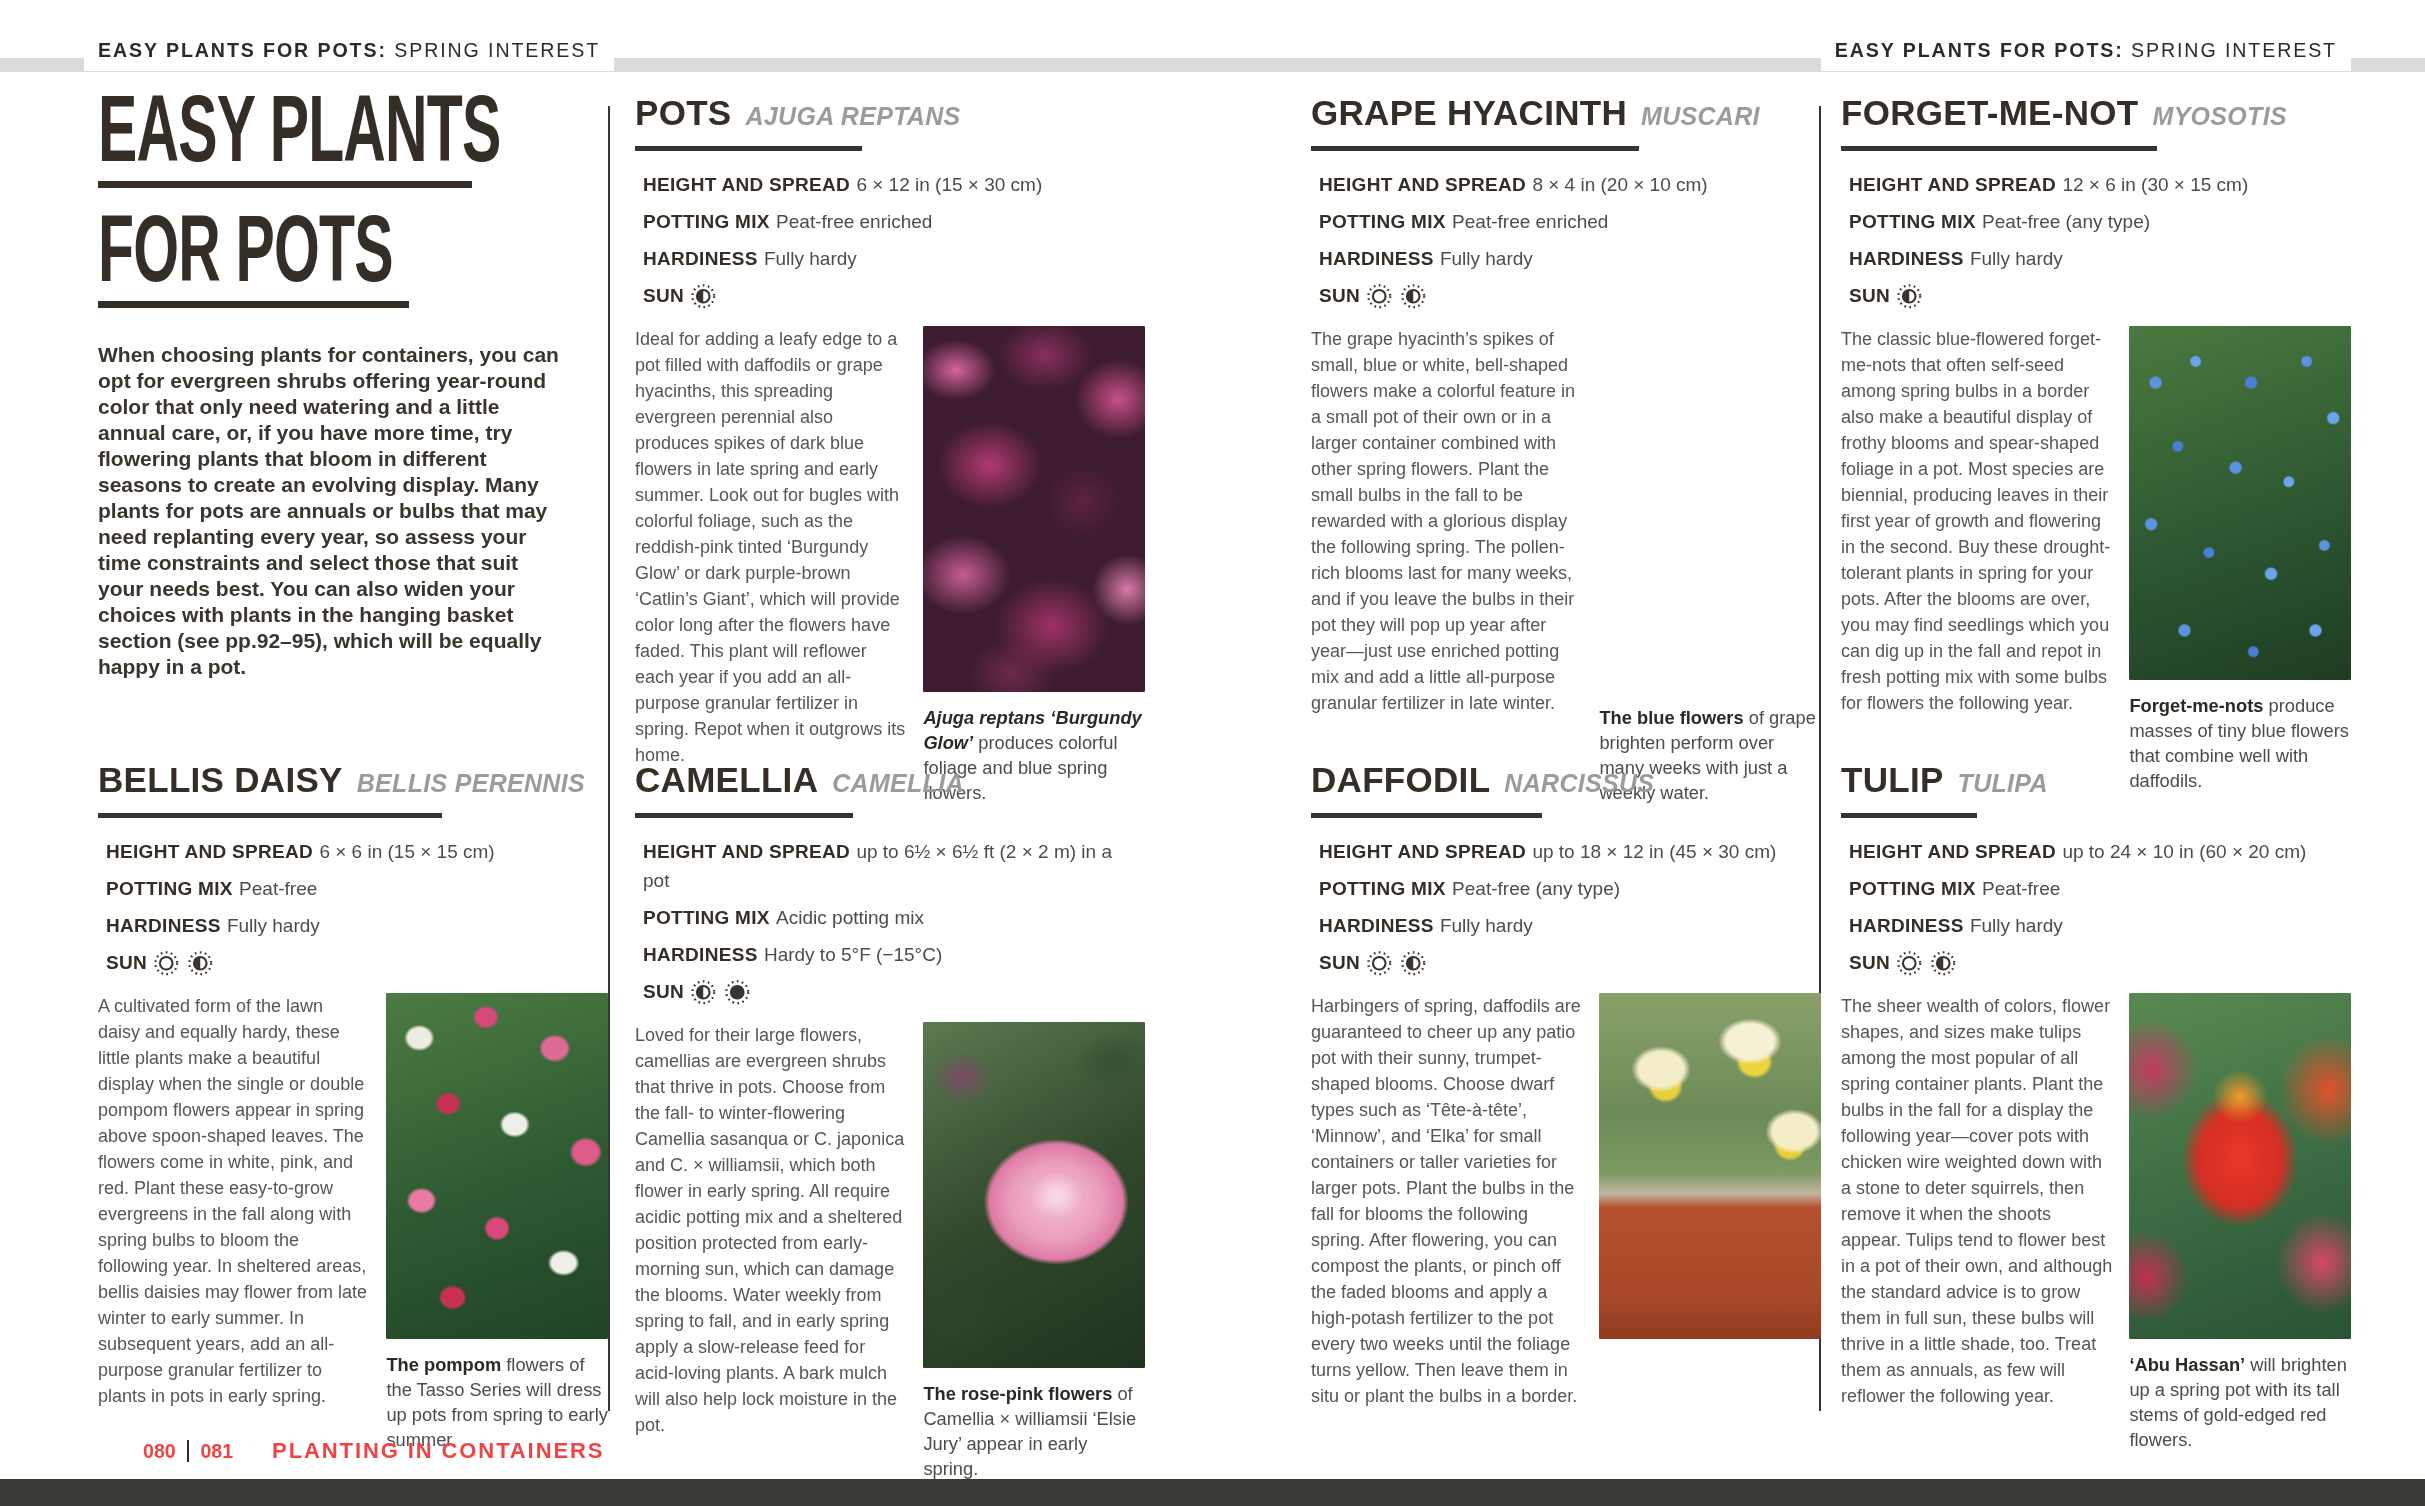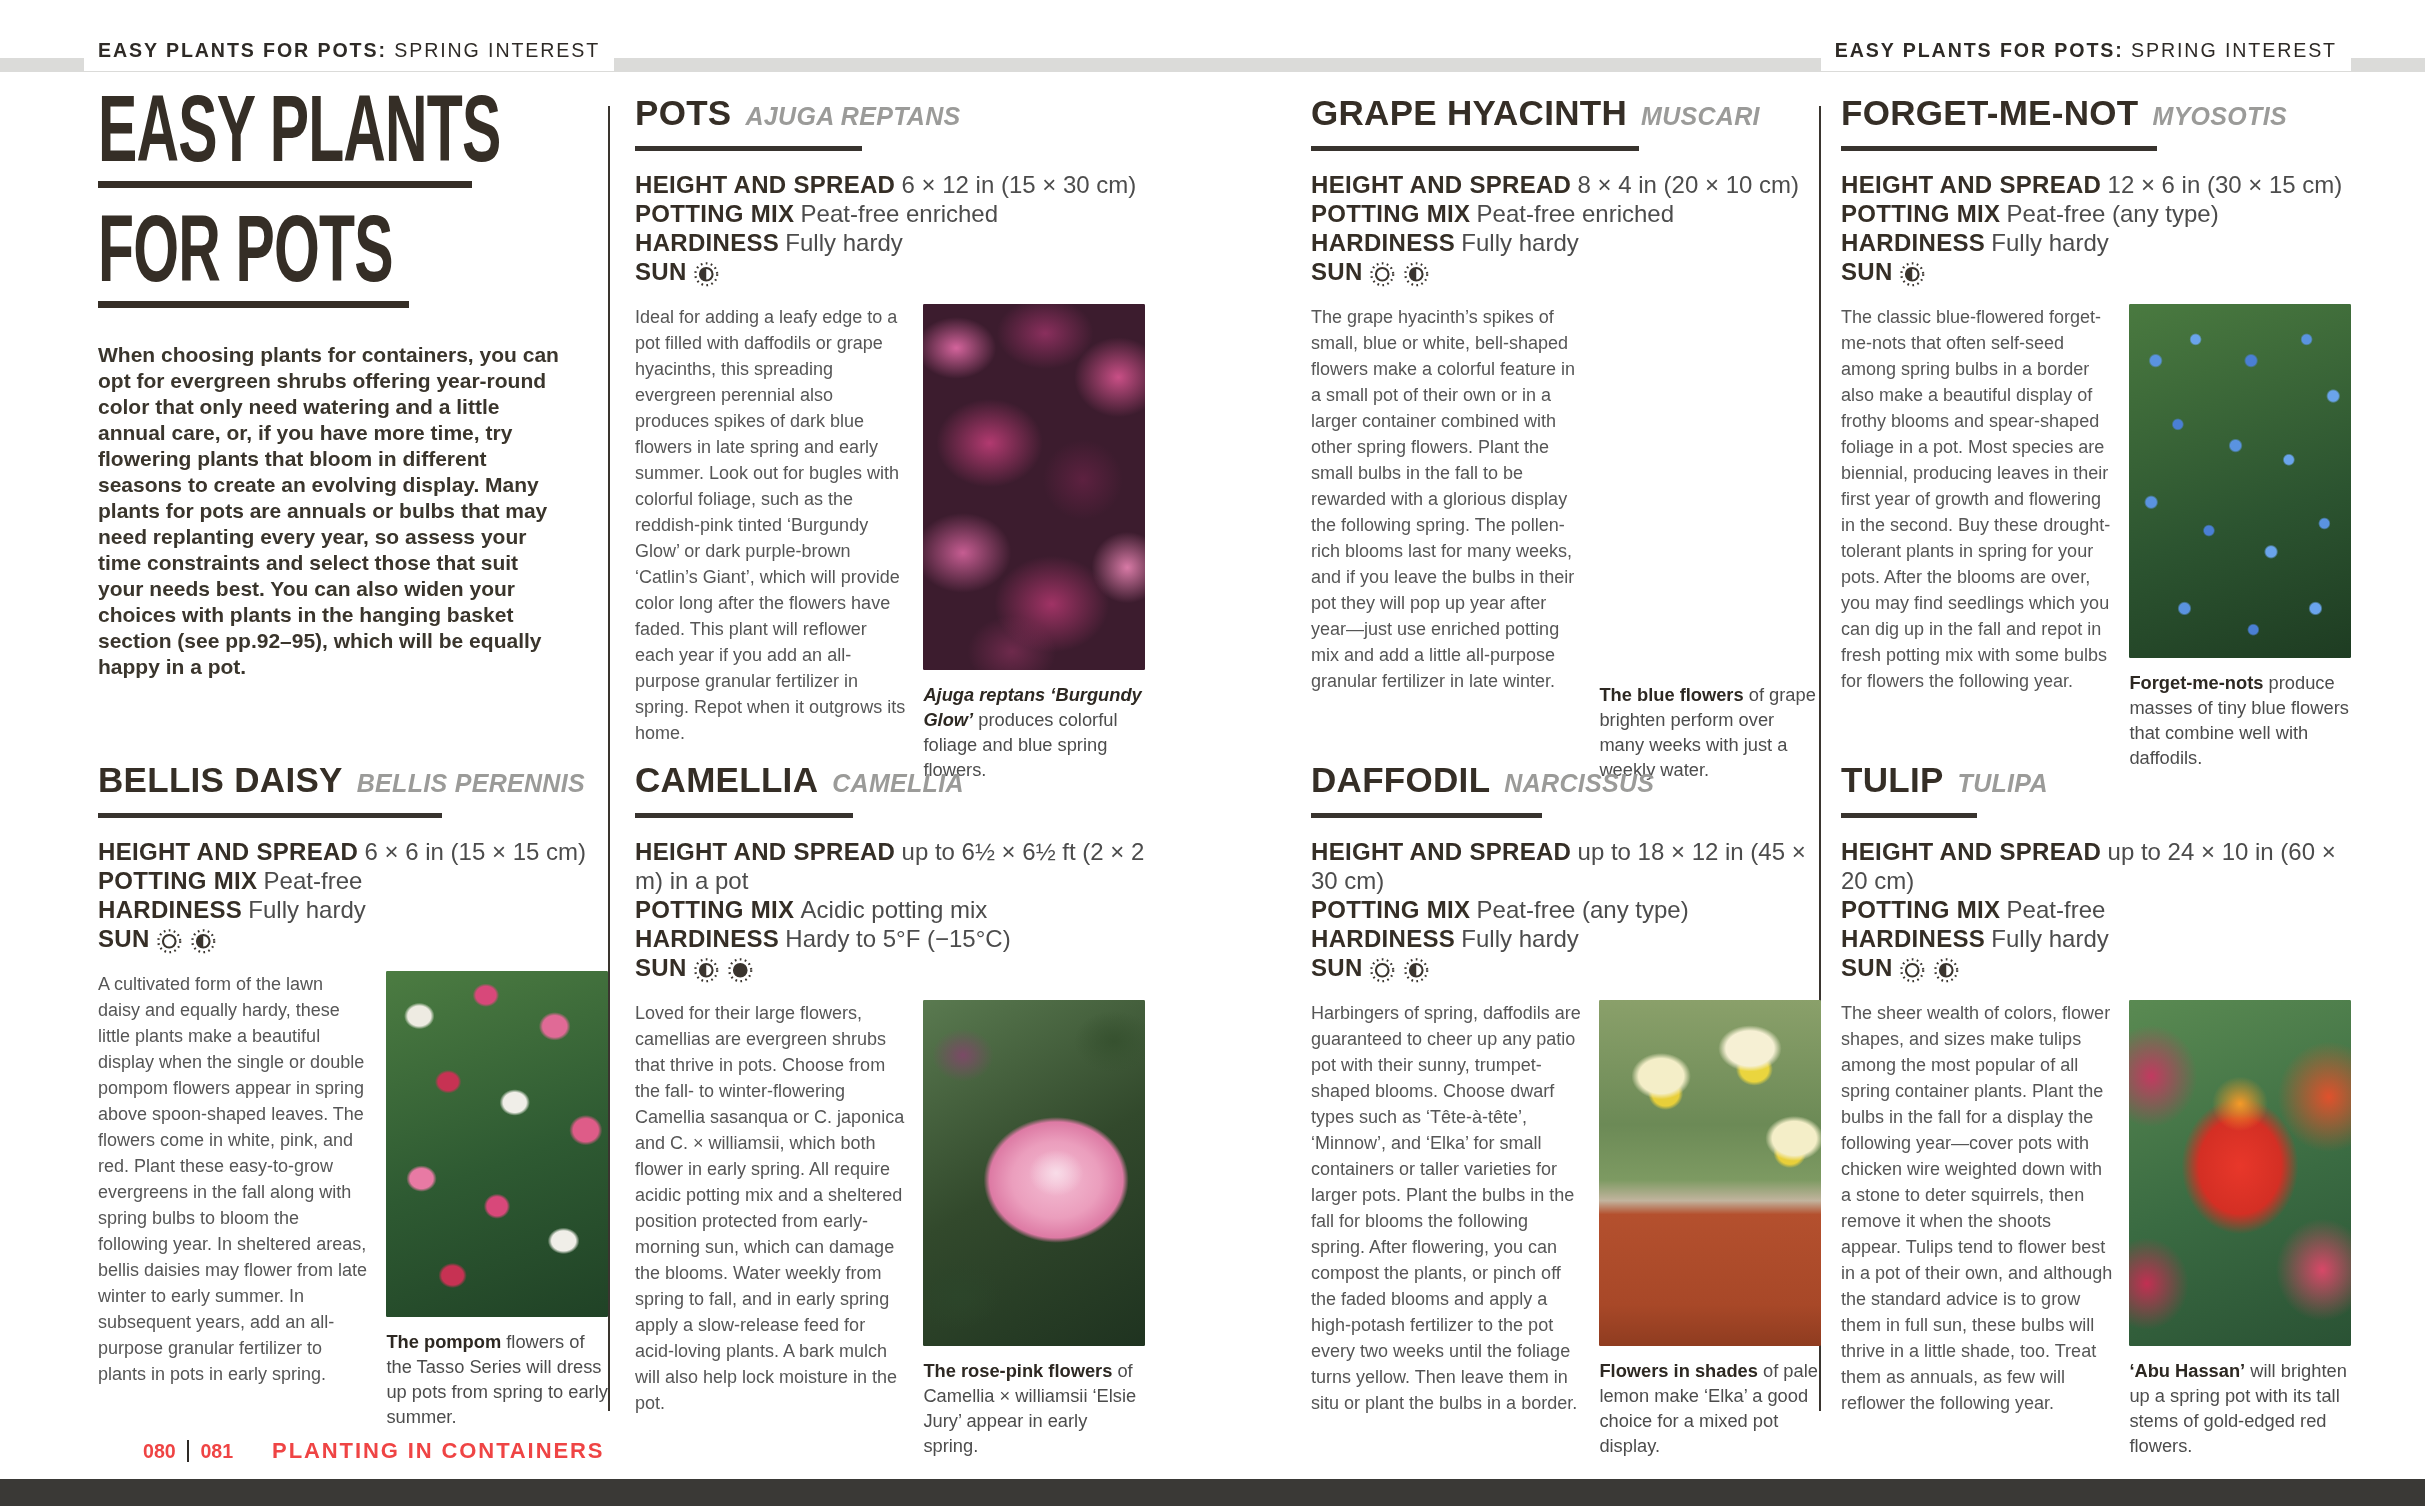--- a/index.html
+++ b/index.html
@@ -21,21 +21,21 @@
   .big{font-size:95px;font-weight:800;line-height:77px;letter-spacing:-1.3px;color:#352e26;transform:scaleX(0.62);transform-origin:0 0;white-space:nowrap;}
   .tbar{height:7px;background:#352e26;margin:14px 0 21.5px;}
   .intro{margin:34px 0 0;width:471px;font-size:21px;line-height:26px;font-weight:700;color:#3a352c;}
 
   
   .entry{position:absolute;width:515px;}
   .title-row{display:flex;align-items:baseline;gap:14px;white-space:nowrap;}
   .ename{font-size:35px;font-weight:800;letter-spacing:0.3px;color:#352e26;}
   .species{font-size:25px;font-style:italic;font-weight:700;color:#9b9b99;letter-spacing:0.3px;}
   .trule{height:5px;background:#38332e;margin:12.6px 0 19px;}
-  .spec{font-size:24px;line-height:29px;color:#4c4c4c;margin:0;}
+  .spec{font-size:19px;line-height:29px;color:#4c4c4c;margin:8px;}
   .spec b{color:#352e26;margin-right:6.3px;letter-spacing:0.3px;}
   .suns svg{vertical-align:-7.6px;}
   .cols{display:flex;gap:16.4px;margin-top:16.4px;}
   .body{width:272px;font-size:18px;line-height:26px;color:#565656;margin:0;}
   .side{width:222px;flex:none;}
   .photo{width:222px;border-radius:1.3px;}
   .caption{margin:12.6px 0 0;font-size:18.3px;line-height:25px;color:#4c4c4c;}
   .lead{font-weight:700;color:#2d2822;}
   .italic-lead{font-style:italic;}
 
@@ -271,21 +271,20 @@
             <circle cx="20" cy="20" r="9.5" fill="#fff" stroke="#3a342e" stroke-width="3.2"></circle>
           </svg><svg width="26.5" height="26.5" viewBox="0 0 40 40" style="margin-right:7.6px">
             <circle cx="20" cy="20" r="16.5" fill="none" stroke="#3a342e" stroke-width="3.4" stroke-dasharray="2.6 5.05"></circle>
             <circle cx="20" cy="20" r="9.5" fill="#fff" stroke="#3a342e" stroke-width="3.2"></circle>
             <path d="M20 10.5 A 9.5 9.5 0 0 0 20 29.5 Z" fill="#3a342e"></path>
           </svg></span></p>
   <div class="cols">
     <p class="body">Harbingers of spring, daffodils are guaranteed to cheer up any patio pot with their sunny, trumpet-shaped blooms. Choose dwarf types such as ‘Tête-à-tête’, ‘Minnow’, and ‘Elka’ for small containers or taller varieties for larger pots. Plant the bulbs in the fall for blooms the following spring. After flowering, you can compost the plants, or pinch off the faded blooms and apply a high-potash fertilizer to the pot every two weeks until the foliage turns yellow. Then leave them in situ or plant the bulbs in a border.</p>
     <div class="side">
       <div class="photo ph-daffodil" style="height: 346px;"></div>
-      <p class="caption"><span class="lead">Flowers in shades</span> <span>of pale lemon make ‘Elka’ a good choice for a mixed pot display.</span></p>
     </div>
   </div>
 </div>
   <div class="entry" style="left:1841px;top:760px;">
   <div class="title-row">
     <span class="ename">TULIP</span>
     <span class="species">TULIPA</span>
   </div>
   <div class="trule" style="width: 136px;"></div>
   <p class="spec"><b>HEIGHT AND SPREAD</b><span>up to 24 × 10 in (60 × 20 cm)</span></p>

